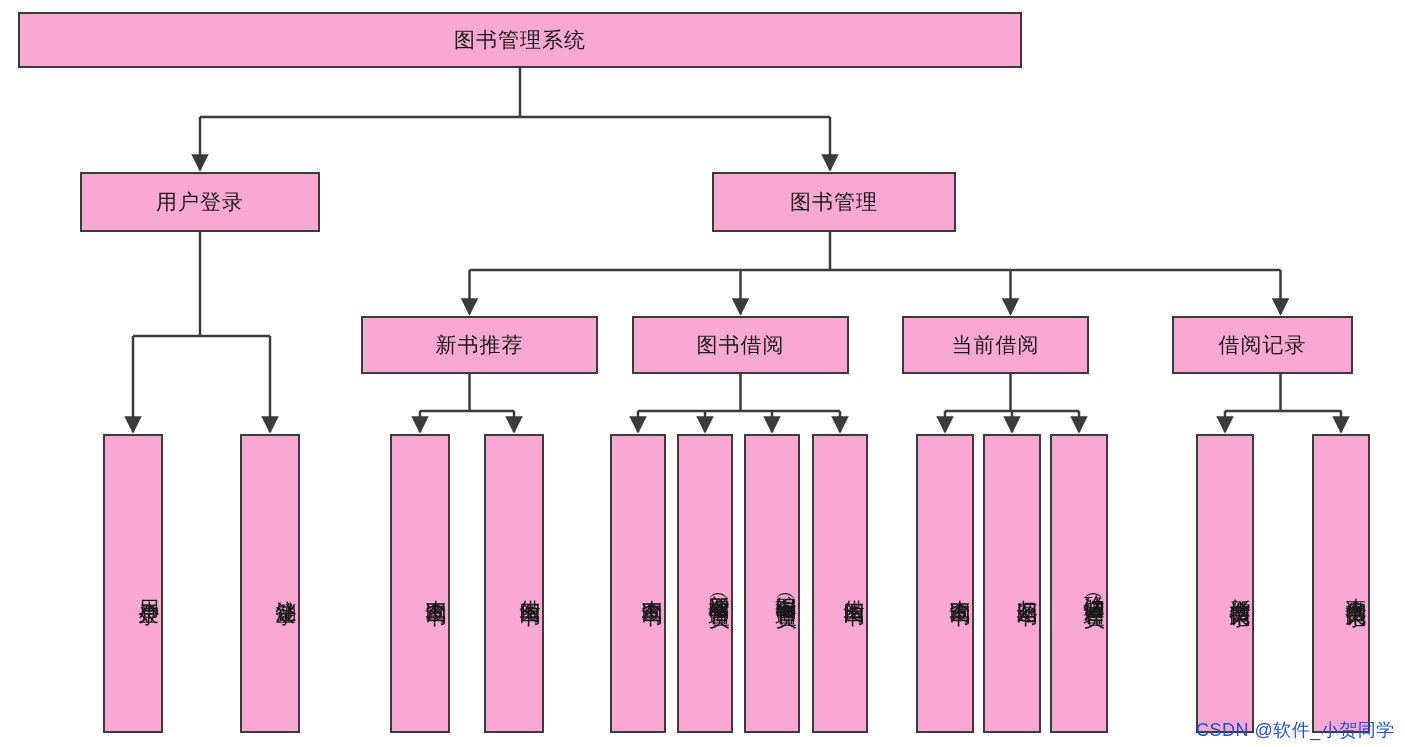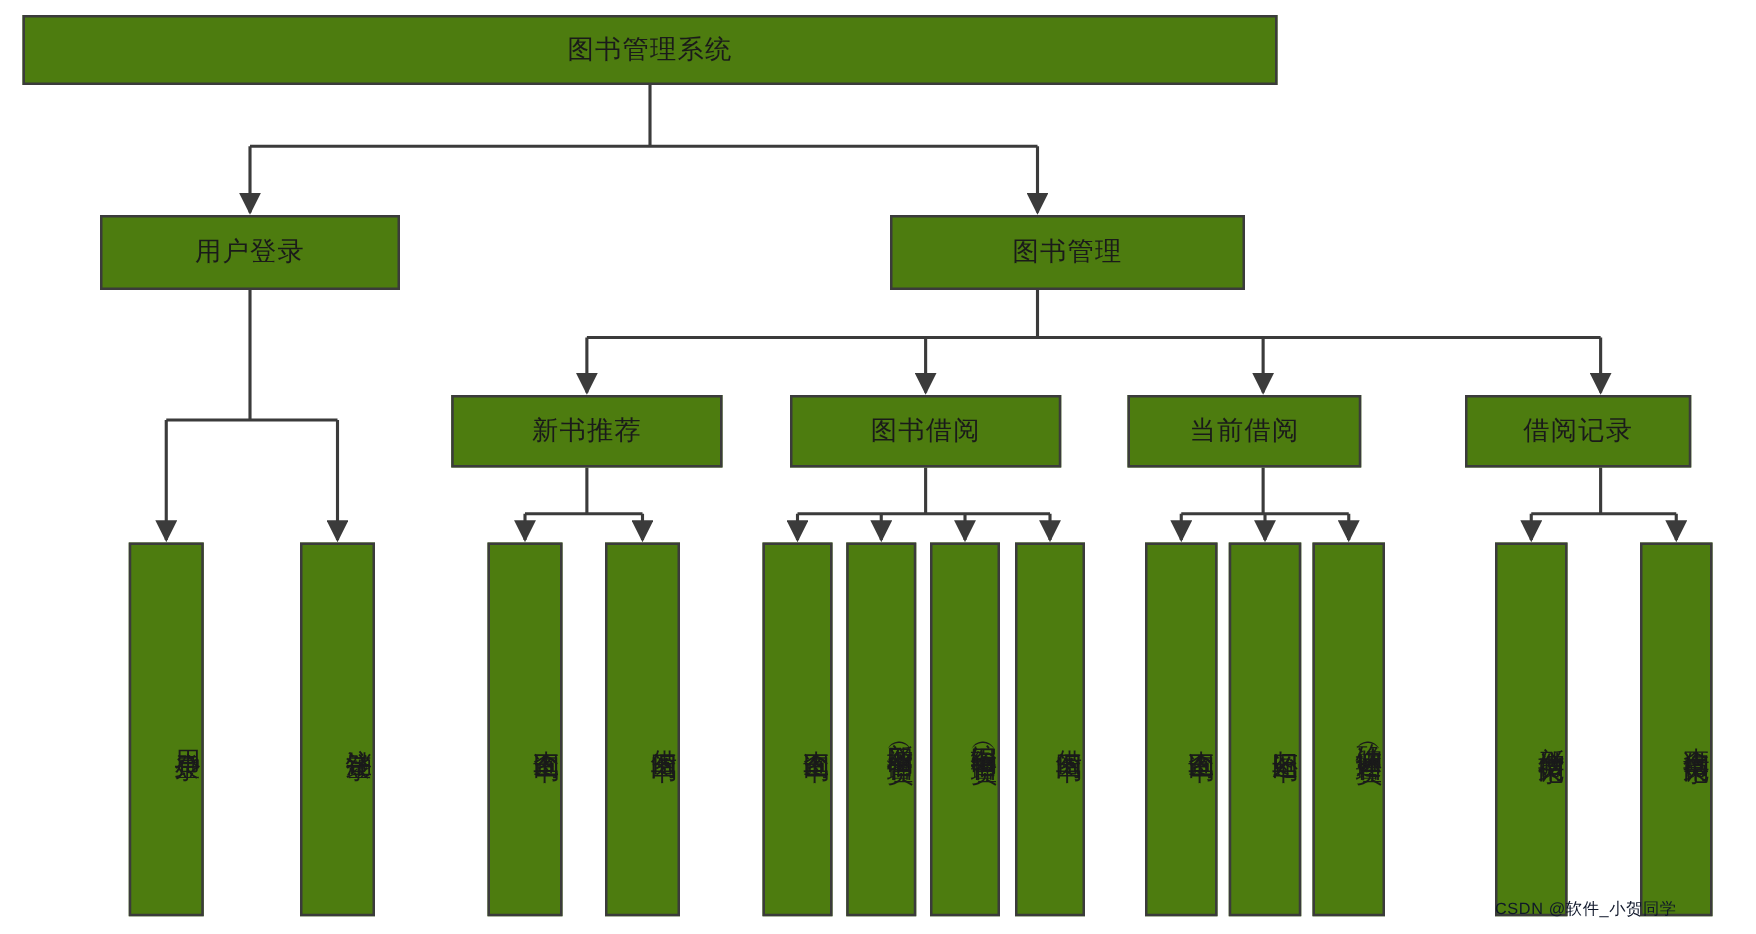--- a/index.html
+++ b/index.html
@@ -21,21 +21,21 @@
     position: absolute;
     left: 0;
     top: 0;
     width: 1405px;
     height: 747px;
     pointer-events: none;
   }
   .node {
     position: absolute;
     box-sizing: border-box;
-    background: #4d7c0f;
+    background: #f9a8d4;
     border: 2px solid #3b3b3b;
     display: flex;
     align-items: center;
     justify-content: center;
     color: #1a1a1a;
   }
   .node.horizontal {
     font-size: 21px;
     letter-spacing: 1px;
   }
@@ -51,22 +51,22 @@
   .node-label {
     display: block;
     white-space: nowrap;
     line-height: 1.1;
   }
   .node.vertical .node-label {
     text-align: center;
   }
   .watermark {
     position: absolute;
-    font-size: 13px;
-    color: #0f172a;
+    font-size: 18px;
+    color: #1d4ed8;
     white-space: nowrap;
     letter-spacing: 0.5px;
   }
 </style>
 </head>
 <body>
 
 <div id="diagram-root">
 
   <svg class="connectors" viewBox="0 0 1405 747" xmlns="http://www.w3.org/2000/svg">
@@ -112,24 +112,24 @@
       </g>
   </svg>
 
   <div id="node-layer">
       <div class="node horizontal" style="left: 18px; top: 12px; width: 1004px; height: 56px;">
         <span class="node-label">图书管理系统</span>
       </div>
       <div class="node horizontal" style="left: 80px; top: 172px; width: 240px; height: 60px;">
         <span class="node-label">用户登录</span>
       </div>
-      <div class="node horizontal" style="left: 712px; top: 172px; width: 284px; height: 60px; align-items: center;">
+      <div class="node horizontal" style="left: 712px; top: 172px; width: 244px; height: 60px; align-items: center;">
         <span class="node-label">图书管理</span>
       </div>
-      <div class="node horizontal" style="left: 361px; top: 316px; width: 217px; height: 58px;">
+      <div class="node horizontal" style="left: 361px; top: 316px; width: 237px; height: 58px;">
         <span class="node-label">新书推荐</span>
       </div>
       <div class="node horizontal" style="left: 632px; top: 316px; width: 217px; height: 58px;">
         <span class="node-label">图书借阅</span>
       </div>
       <div class="node horizontal" style="left: 902px; top: 316px; width: 187px; height: 58px;">
         <span class="node-label">当前借阅</span>
       </div>
       <div class="node horizontal" style="left: 1172px; top: 316px; width: 181px; height: 58px;">
         <span class="node-label">借阅记录</span>

